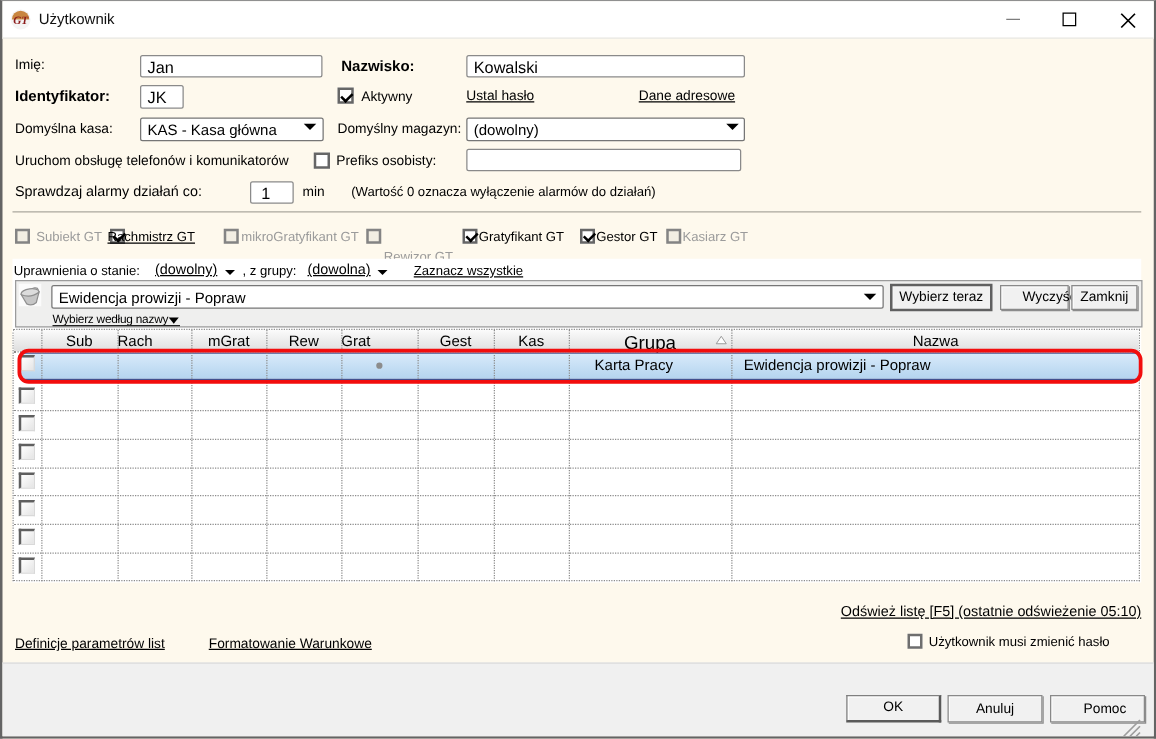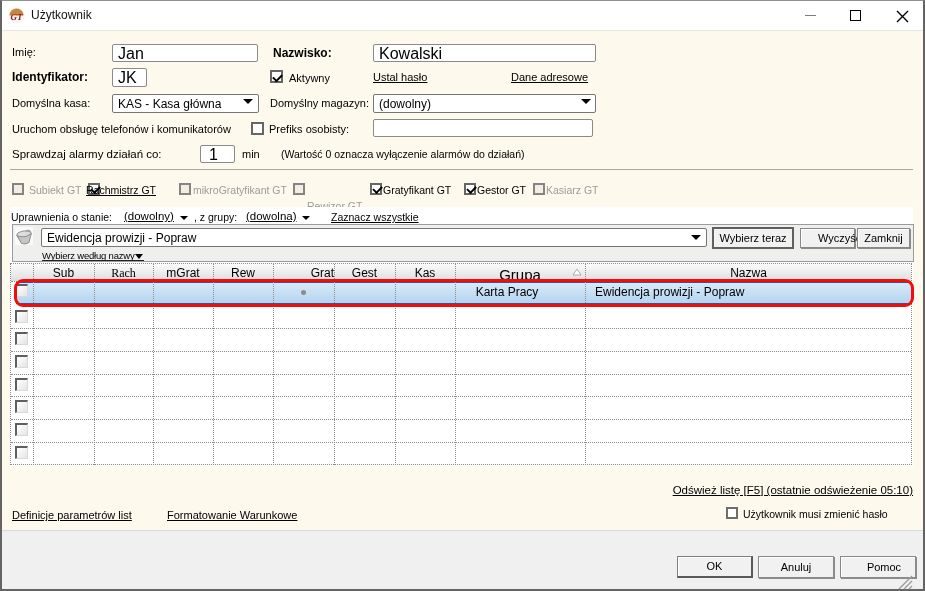--- a/index.html
+++ b/index.html
@@ -4,21 +4,21 @@
 <style>
 *{margin:0;padding:0;box-sizing:border-box;}
 html,body{width:925px;height:591px;}
 body{position:relative;font-family:"Liberation Sans",sans-serif;font-size:11px;color:#000;background:#fef9ed;overflow:hidden;}
 .win{position:absolute;left:0;top:0;width:925px;height:591px;border:2px solid #646464;border-top:1px solid #909090;}
 .abs{position:absolute;}
 .titlebar{position:absolute;left:2px;top:1px;width:921px;height:30px;background:#fff;border-bottom:1px solid #e8e6e0;}
 .title{position:absolute;left:31px;top:8px;font-size:12px;color:#111;}
 .lbl{position:absolute;white-space:nowrap;}
 .b{font-weight:bold;font-size:12px;}
-.in{position:absolute;background:#fff;border:1px solid #8a8a8a;border-radius:2px;font-size:16px;padding:1px 0 0 5px;line-height:15px;white-space:nowrap;}
+.in{position:absolute;background:#fff;border:1px solid #8a8a8a;border-radius:2px;font-size:13px;padding:1px 0 0 5px;line-height:15px;white-space:nowrap;}
 .combo{position:absolute;background:#fff;border:1px solid #767676;border-radius:2px;font-size:12px;padding:2px 0 0 5px;line-height:14px;white-space:nowrap;}
 .arr{position:absolute;width:0;height:0;border-left:5px solid transparent;border-right:5px solid transparent;border-top:5.5px solid #000;}
 .link{position:absolute;text-decoration:underline;color:#000;white-space:nowrap;}
 .cb{position:absolute;width:13px;height:13px;border:2px solid #666;background:#fff;}
 .cb.dis{border-color:#848484;background:#f2eee3;}
 .cb.chk::after{content:"";position:absolute;left:0.5px;top:1.5px;width:7px;height:4px;border-left:2px solid #000;border-bottom:2px solid #000;transform:rotate(-45deg);}
 .cb.sm{width:12px;height:12px;}
 .cb.sm.chk::after{width:6.5px;height:3.5px;top:1px;}
 .gray{color:#9b9b9b;}
 .btn{position:absolute;background:#f1f1f1;border:1px solid #898989;box-shadow:inset 1px 1px 0 #fdfdfd,1px 1px 0 #8c8c8c;text-align:center;font-size:11px;}
@@ -126,24 +126,24 @@
 <div class="dotv" style="left:94px;top:264px;height:201px;"></div>
 <div class="dotv" style="left:153px;top:264px;height:201px;"></div>
 <div class="dotv" style="left:213px;top:264px;height:201px;"></div>
 <div class="dotv" style="left:273px;top:264px;height:201px;"></div>
 <div class="dotv" style="left:334px;top:264px;height:201px;"></div>
 <div class="dotv" style="left:395px;top:264px;height:201px;"></div>
 <div class="dotv" style="left:455px;top:264px;height:201px;"></div>
 <div class="dotv" style="left:585px;top:264px;height:201px;"></div>
 
 <div class="lbl" style="left:33px;top:266px;width:61px;text-align:center;font-size:12px;">Sub</div>
-<div class="lbl" style="left:94px;top:266px;width:59px;text-align:center;font-size:12px;font-family:Liberation Serif, serif;">Rach</div>
+<div class="lbl" style="left:94px;top:266px;width:59px;font-size:12px;">Rach</div>
 <div class="lbl" style="left:153px;top:266px;width:60px;text-align:center;font-size:12px;">mGrat</div>
 <div class="lbl" style="left:213px;top:266px;width:60px;text-align:center;font-size:12px;">Rew</div>
-<div class="lbl" style="left:273px;top:266px;width:61px;text-align:right;font-size:12px;">Grat</div>
+<div class="lbl" style="left:273px;top:266px;width:61px;text-align:left;font-size:12px;">Grat</div>
 <div class="lbl" style="left:334px;top:266px;width:61px;text-align:center;font-size:12px;">Gest</div>
 <div class="lbl" style="left:395px;top:266px;width:60px;text-align:center;font-size:12px;">Kas</div>
 <div class="lbl" style="left:455px;top:266px;width:130px;text-align:center;font-size:15px;">Grupa</div>
 <svg class="abs" style="left:572px;top:268px;" width="10" height="8" viewBox="0 0 10 8">
     <path d="M5 1 L9 7 L1 7 Z" fill="#fdfdfd" stroke="#9a9a9a" stroke-width="0.8"></path>
   </svg>
 <div class="lbl" style="left:585px;top:266px;width:327px;text-align:center;font-size:12px;">Nazwa</div>
 
 <div class="doth" style="left:11px;top:328px;width:900px;"></div>
 <div class="doth" style="left:11px;top:351px;width:900px;"></div>

